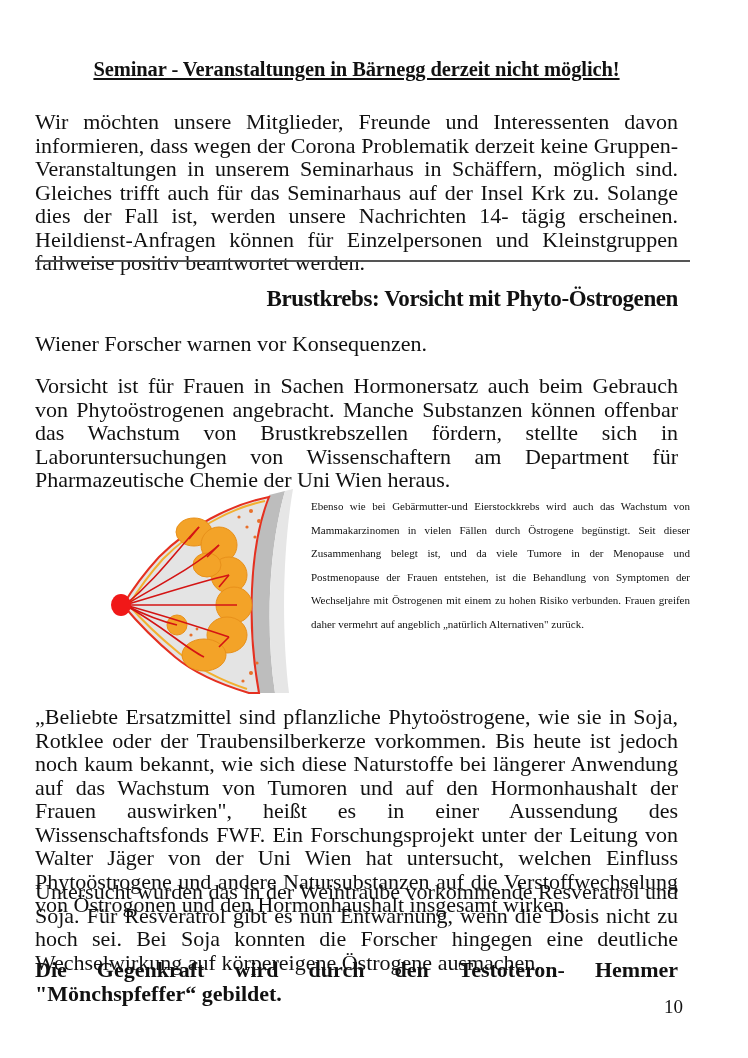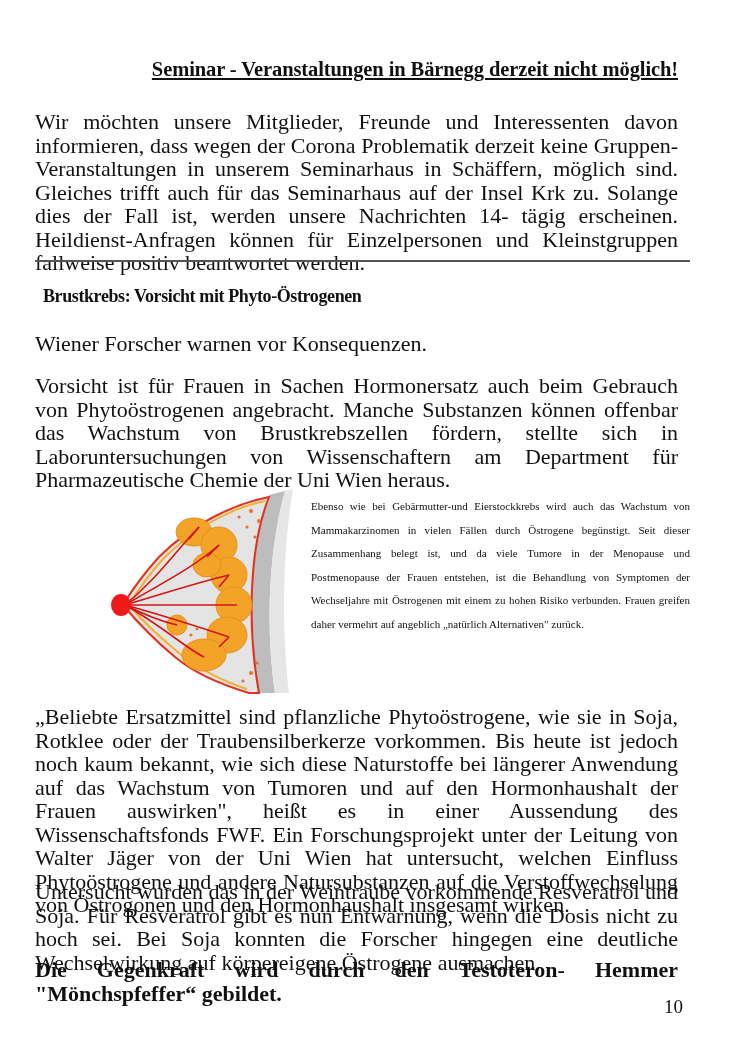--- a/index.html
+++ b/index.html
@@ -1,26 +1,26 @@
 <!DOCTYPE html>
 <html><head>
 <meta charset="utf-8">
 <style>
   html, body { margin: 0; padding: 0; background: #ffffff; }
   body { width: 748px; height: 1058px; position: relative; overflow: hidden;
          font-family: "Liberation Serif", "DejaVu Serif", serif; color: #111; }
   .page { position: absolute; left: 35px; top: 0; width: 643px; }
-  .title1 { position: absolute; top: 58px; left: 0; width: 643px; text-align: right;
+  .title1 { position: absolute; top: 58px; left: 0; width: 643px; text-align: center;
             font-size: 20.5px; font-weight: bold; text-decoration: underline; letter-spacing: -0.1px; }
   .para { position: absolute; left: 0; width: 643px; font-size: 22px; line-height: 23.5px;
           text-align: justify; margin: 0; }
   .p1 { top: 110px; }
   .rule { position: absolute; top: 260px; left: 0; width: 655px; height: 1.5px; background: #555; }
-  .title2 { position: absolute; top: 286px; left: 8px; width: 643px; text-align: left;
-            font-size: 18px; font-weight: bold; letter-spacing: -0.4px; }
+  .title2 { position: absolute; top: 286px; left: 0; width: 643px; text-align: right;
+            font-size: 23px; font-weight: bold; letter-spacing: -0.4px; }
   .p2 { top: 332px; }
   .p3 { top: 374px; }
   .figure { position: absolute; left: 44px; top: 487px; width: 236px; height: 208px; }
   .p4 { position: absolute; top: 483px; left: 264px; width: 379px; font-size: 11px; line-height: 23.5px;
         text-align: justify; margin: 12px; }
   .p5 { top: 705px; }
   .p6 { top: 880px; }
   .p7 { top: 958px; font-weight: bold; }
   .pagenum { position: absolute; top: 996px; left: 664px; font-size: 19px; }
 </style>

